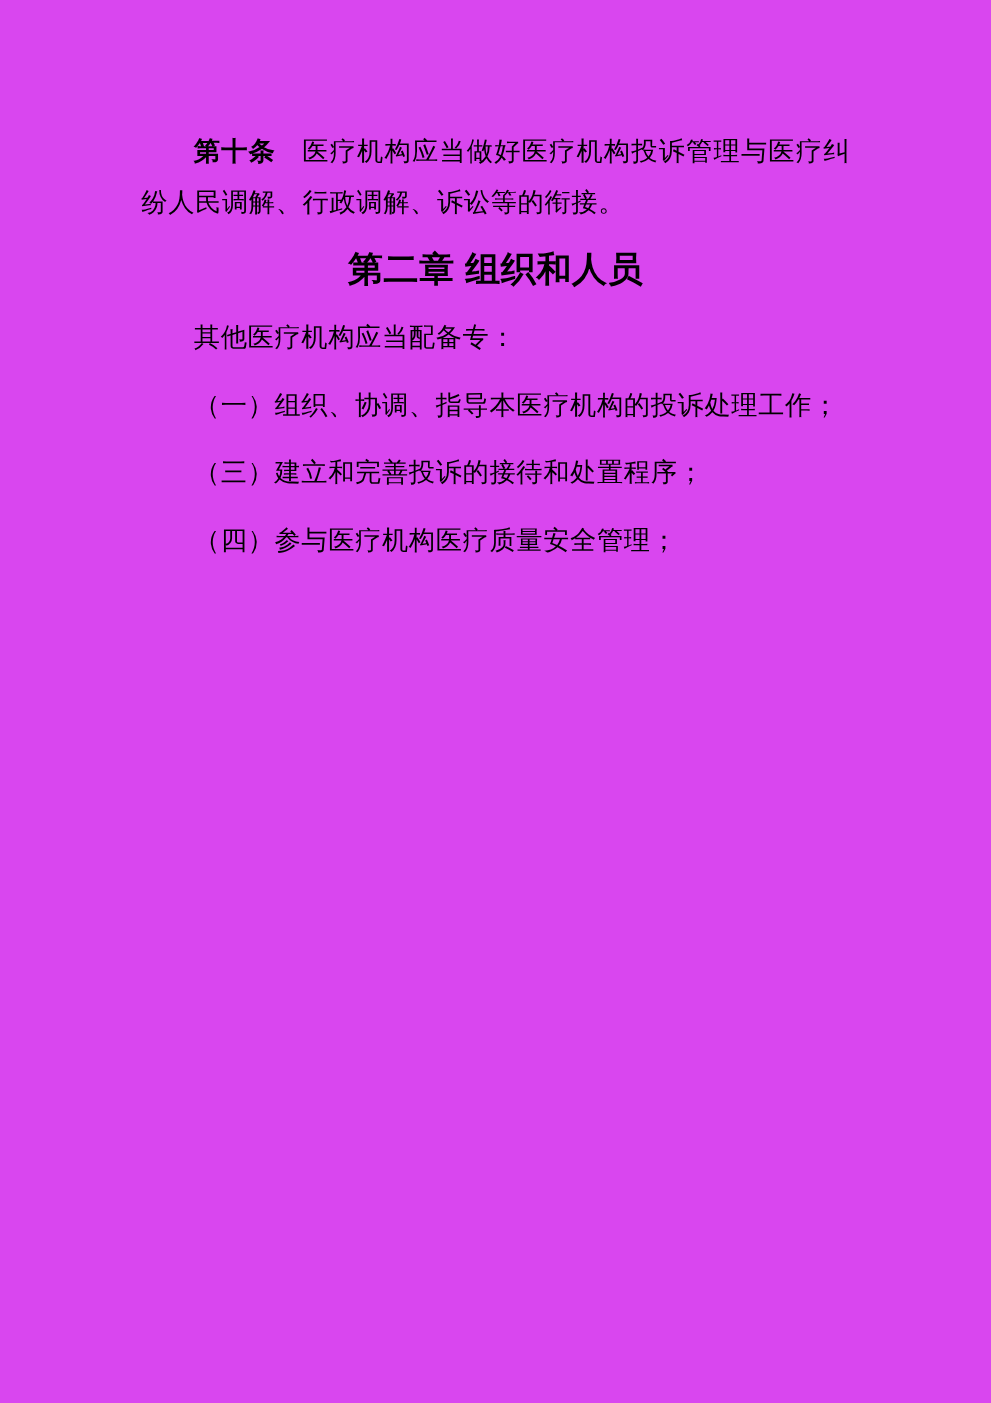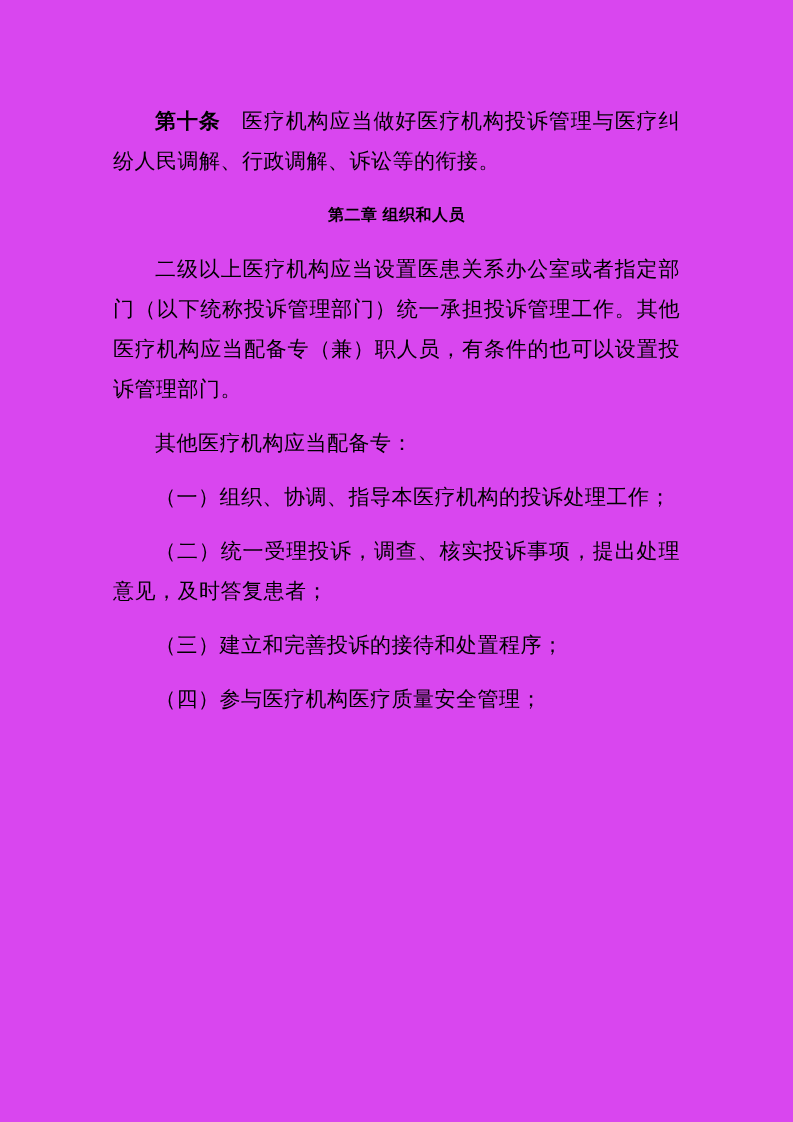--- a/index.html
+++ b/index.html
@@ -35,43 +35,41 @@
     font-weight: bold;
     font-family: "Liberation Sans", "DejaVu Sans", sans-serif;
     margin-right: 1em;
   }
   .chapter-heading {
     margin: 0 0 14px 0;
     text-align: center;
     text-indent: 0;
     font-weight: bold;
     font-family: "Liberation Sans", "DejaVu Sans", sans-serif;
-    font-size: 16px;
+    font-size: 28px;
     line-height: 40px;
     letter-spacing: 0.5px;
   }
 </style>
 </head>
 <body>
 
 <div class="page">
 
   <p class="para">
     <span class="article-label">第十条</span><span>医疗机构应当做好医疗机构投诉管理与医疗纠纷人民调解、行政调解、诉讼等的衔接。</span>
   </p>
 
   <h2 class="chapter-heading">第二章 组织和人员</h2>
 
 
-  <p class="para">二级以上医疗机构应当设置医患关系办公室或者指定部门（以下统称投诉管理部门）统一承担投诉管理工作。其他医疗机构应当配备专（兼）职人员，有条件的也可以设置投诉管理部门。</p>
 
 
   <p class="para">其他医疗机构应当配备专：</p>
 
   <p class="para">（一）组织、协调、指导本医疗机构的投诉处理工作；</p>
 
-  <p class="para">（二）统一受理投诉，调查、核实投诉事项，提出处理意见，及时答复患者；</p>
 
   <p class="para">（三）建立和完善投诉的接待和处置程序；</p>
 
   <p class="para last">（四）参与医疗机构医疗质量安全管理；</p>
 
 </div>
 
 </body></html>

